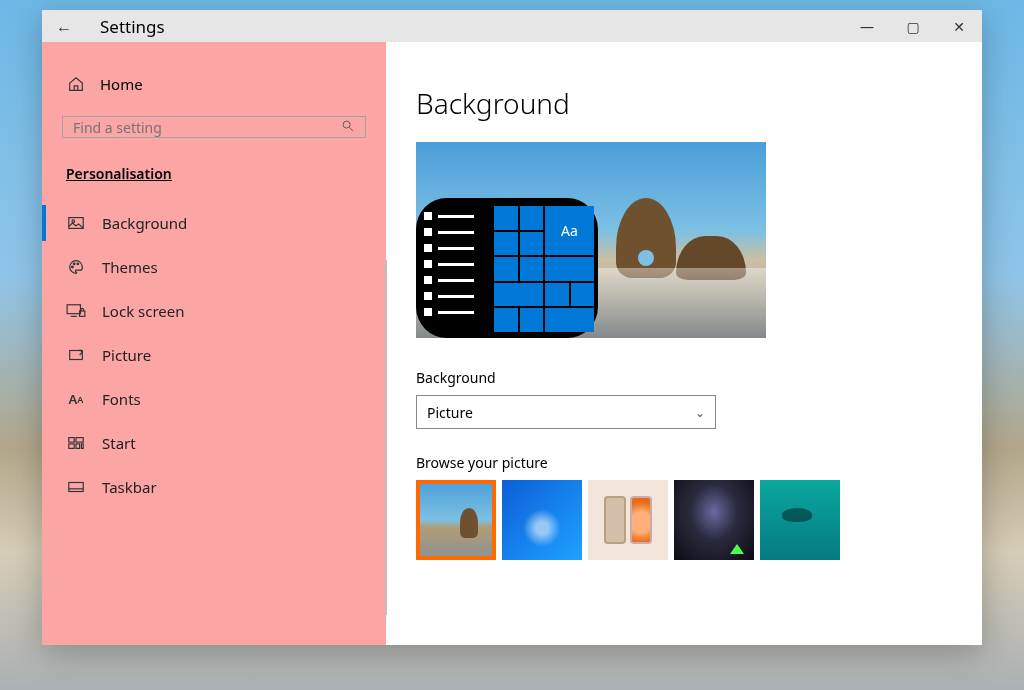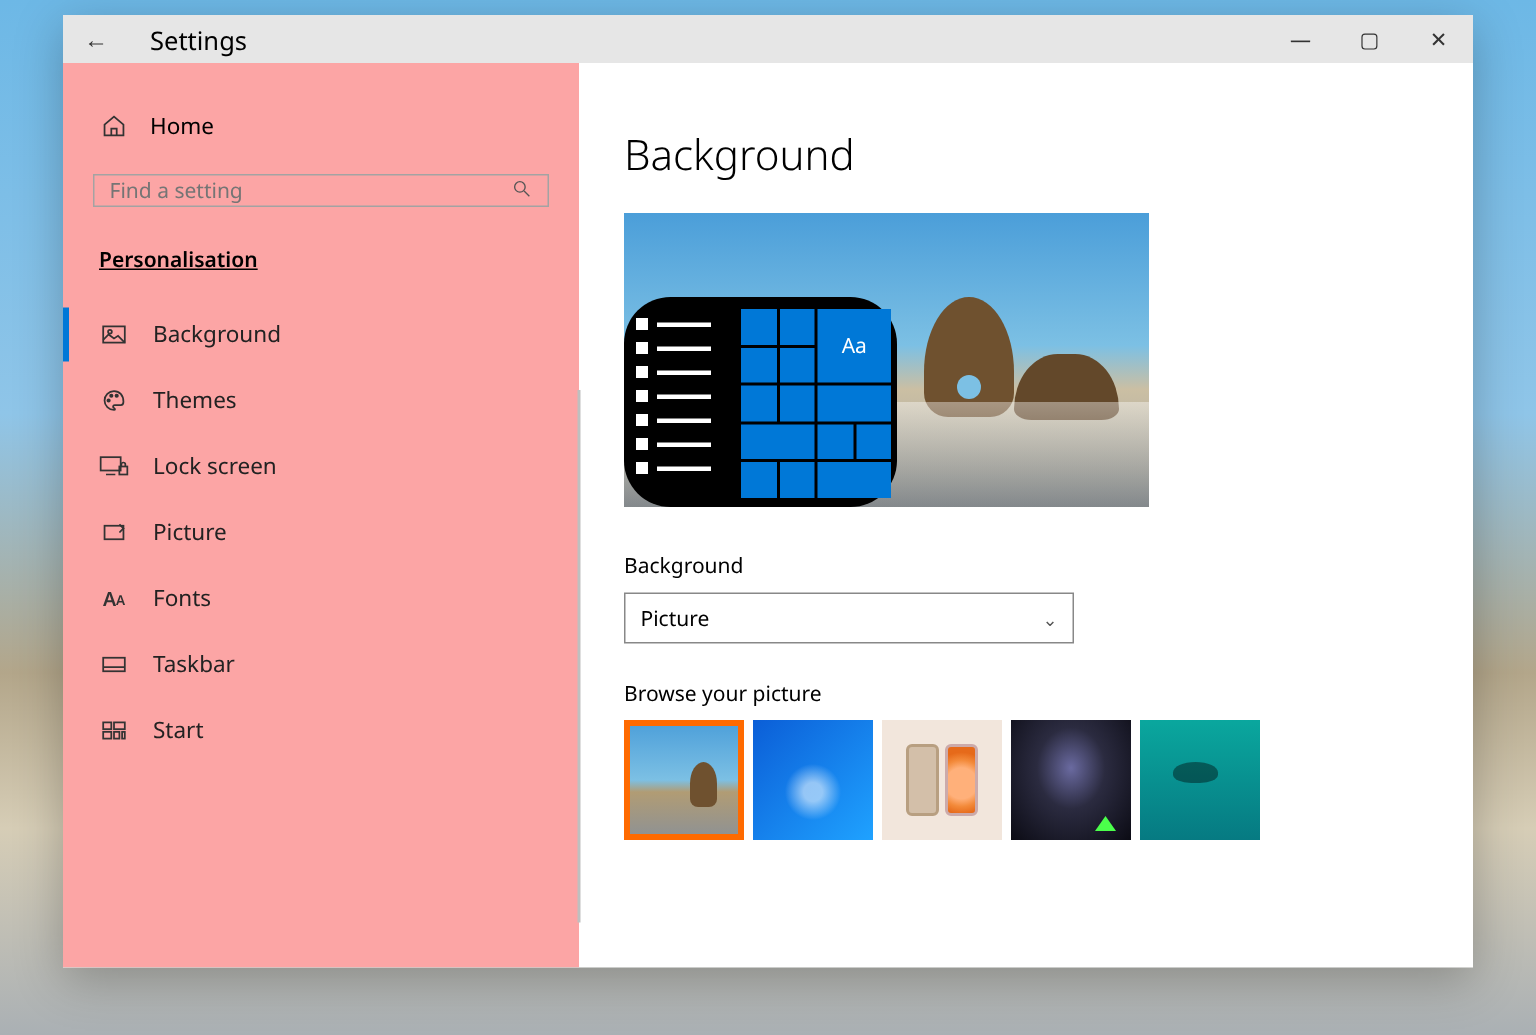--- a/index.html
+++ b/index.html
@@ -158,38 +158,38 @@
       </div>
 
       <div class="nav-item">
         <span class="nav-icon" style="font-size:13px; font-weight:600;">A<span style="font-size:9px;">A</span></span>
         <span>Fonts</span>
       </div>
 
       <div class="nav-item">
         <span class="nav-icon">
           <svg viewBox="0 0 20 20" width="18" height="18" fill="none" stroke="#333" stroke-width="1.3">
-              <rect x="2" y="5" width="16" height="10"></rect>
-              <line x1="2" y1="12" x2="18" y2="12"></line>
-            </svg>
-        </span>
-        <span>Taskbar</span>
-      </div>
-
-      <div class="nav-item">
-        <span class="nav-icon">
-          <svg viewBox="0 0 20 20" width="18" height="18" fill="none" stroke="#333" stroke-width="1.3">
               <rect x="2" y="4" width="6" height="5"></rect>
               <rect x="10" y="4" width="8" height="5"></rect>
               <rect x="2" y="11" width="6" height="5"></rect>
               <rect x="10" y="11" width="4" height="5"></rect>
               <rect x="16" y="11" width="2" height="5"></rect>
             </svg>
         </span>
         <span>Start</span>
+      </div>
+
+      <div class="nav-item">
+        <span class="nav-icon">
+          <svg viewBox="0 0 20 20" width="18" height="18" fill="none" stroke="#333" stroke-width="1.3">
+              <rect x="2" y="5" width="16" height="10"></rect>
+              <line x1="2" y1="12" x2="18" y2="12"></line>
+            </svg>
+        </span>
+        <span>Taskbar</span>
       </div>
 
     </div>
 
     <div class="main">
       <h1 class="page-title">Background</h1>
 
       <div class="preview">
         <div class="rock1"></div>
         <div class="rock2"></div>

